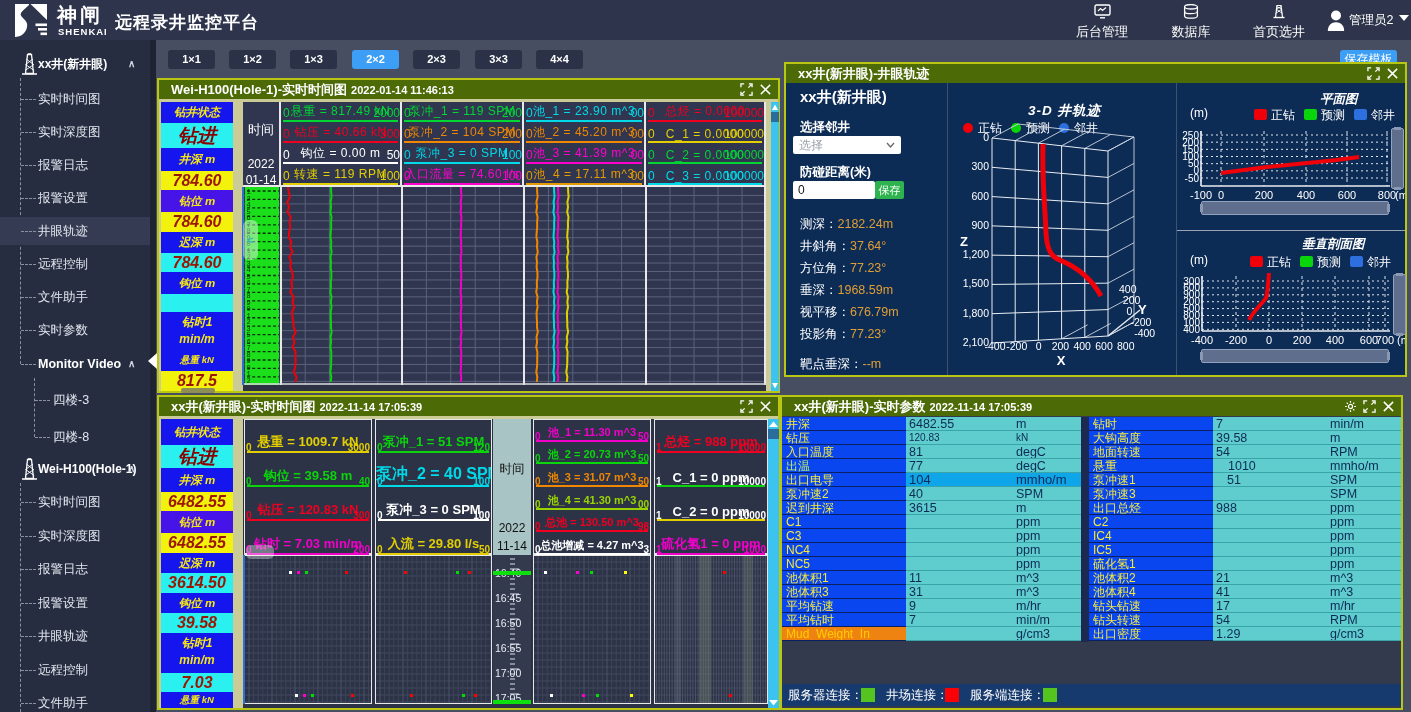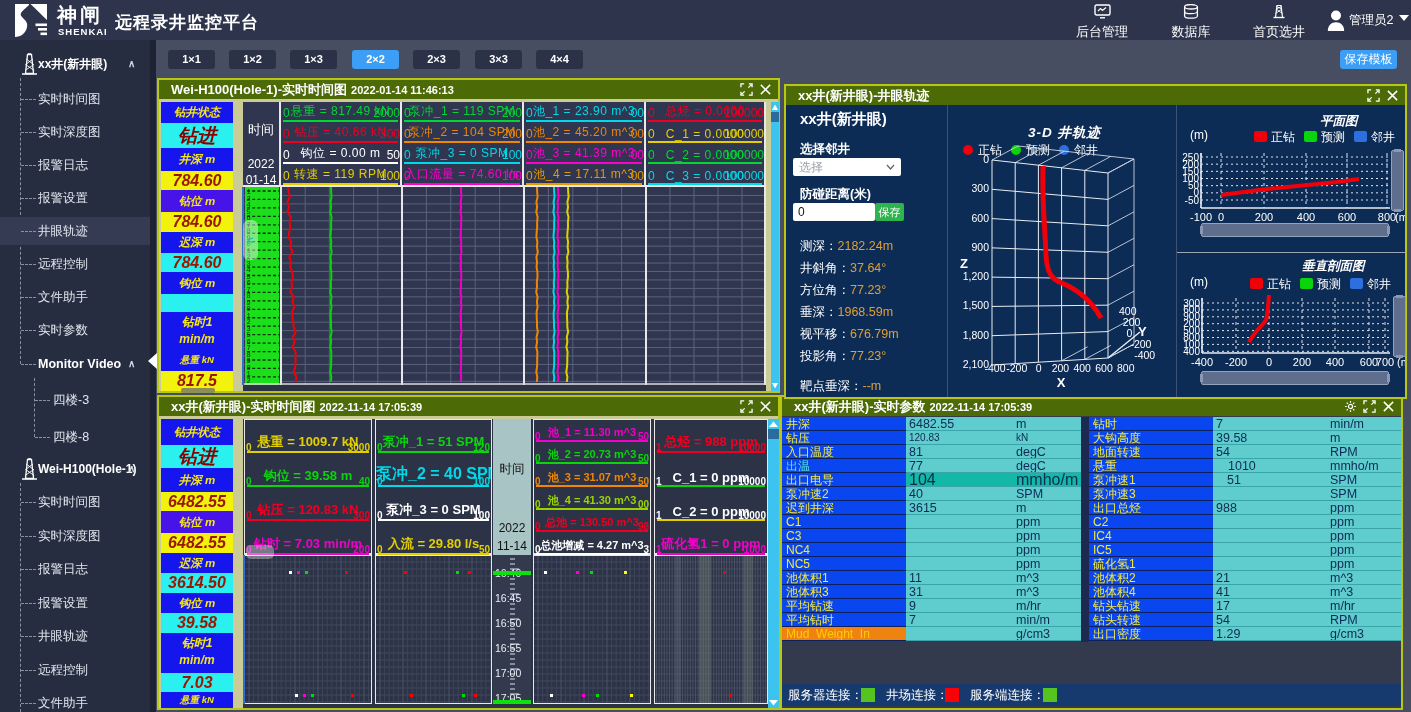--- a/index.html
+++ b/index.html
@@ -226,27 +226,27 @@
       <div style="position:absolute;left:0;top:14px;width:124px;height:14px;background:#0a46f0;color:#f5ea3a;font-size:12px;line-height:14px;padding-left:4px;border-bottom:1px solid #0b2060;overflow:hidden">钻压</div>
       <div style="position:absolute;left:124px;top:14px;width:175px;height:14px;background:#5fccce;color:#0d2b55;font-size:10px;line-height:14px;border-bottom:1px solid #3aa4a8;overflow:hidden"><span style="margin-left:3px">120.83</span><span style="position:absolute;left:110px">kN</span></div>
       <div style="position:absolute;left:299px;top:14px;width:8px;height:15px;background:#1c2a52"></div>
       <div style="position:absolute;left:307px;top:14px;width:124px;height:14px;background:#0a46f0;color:#f5ea3a;font-size:12px;line-height:14px;padding-left:4px;border-bottom:1px solid #0b2060;overflow:hidden">大钩高度</div>
       <div style="position:absolute;left:431px;top:14px;width:188px;height:14px;background:#5fccce;color:#0d2b55;font-size:12.5px;line-height:14px;border-bottom:1px solid #3aa4a8;overflow:hidden"><span style="margin-left:3px">39.58</span><span style="position:absolute;left:117px">m</span></div>
       <div style="position:absolute;left:0;top:28px;width:124px;height:14px;background:#0a46f0;color:#f5ea3a;font-size:12px;line-height:14px;padding-left:4px;border-bottom:1px solid #0b2060;overflow:hidden">入口温度</div>
       <div style="position:absolute;left:124px;top:28px;width:175px;height:14px;background:#5fccce;color:#0d2b55;font-size:12.5px;line-height:14px;border-bottom:1px solid #3aa4a8;overflow:hidden"><span style="margin-left:3px">81</span><span style="position:absolute;left:110px">degC</span></div>
       <div style="position:absolute;left:299px;top:28px;width:8px;height:15px;background:#1c2a52"></div>
       <div style="position:absolute;left:307px;top:28px;width:124px;height:14px;background:#0a46f0;color:#f5ea3a;font-size:12px;line-height:14px;padding-left:4px;border-bottom:1px solid #0b2060;overflow:hidden">地面转速</div>
       <div style="position:absolute;left:431px;top:28px;width:188px;height:14px;background:#5fccce;color:#0d2b55;font-size:12.5px;line-height:14px;border-bottom:1px solid #3aa4a8;overflow:hidden"><span style="margin-left:3px">54</span><span style="position:absolute;left:117px">RPM</span></div>
-      <div style="position:absolute;left:0;top:42px;width:124px;height:14px;background:#0a46f0;color:#5eead4;font-size:12px;line-height:14px;padding-left:4px;border-bottom:1px solid #0b2060;overflow:hidden">出温</div>
+      <div style="position:absolute;left:0;top:42px;width:124px;height:14px;background:#0a46f0;color:#bef264;font-size:12px;line-height:14px;padding-left:4px;border-bottom:1px solid #0b2060;overflow:hidden">出温</div>
       <div style="position:absolute;left:124px;top:42px;width:175px;height:14px;background:#5fccce;color:#0d2b55;font-size:12.5px;line-height:14px;border-bottom:1px solid #3aa4a8;overflow:hidden"><span style="margin-left:3px">77</span><span style="position:absolute;left:110px">degC</span></div>
       <div style="position:absolute;left:299px;top:42px;width:8px;height:15px;background:#1c2a52"></div>
       <div style="position:absolute;left:307px;top:42px;width:124px;height:14px;background:#0a46f0;color:#f5ea3a;font-size:12px;line-height:14px;padding-left:4px;border-bottom:1px solid #0b2060;overflow:hidden">悬重</div>
       <div style="position:absolute;left:431px;top:42px;width:188px;height:14px;background:#5fccce;color:#0d2b55;font-size:12.5px;line-height:14px;border-bottom:1px solid #3aa4a8;overflow:hidden"><span style="margin-left:15px">1010</span><span style="position:absolute;left:117px">mmho/m</span></div>
       <div style="position:absolute;left:0;top:56px;width:124px;height:14px;background:#0a46f0;color:#f5ea3a;font-size:12px;line-height:14px;padding-left:4px;border-bottom:1px solid #0b2060;overflow:hidden">出口电导</div>
-      <div style="position:absolute;left:124px;top:56px;width:175px;height:14px;background:#14b8a6;color:#0d2b55;font-size:16px;line-height:14px;border-bottom:1px solid #3aa4a8;overflow:hidden"><span style="margin-left:3px">104</span><span style="position:absolute;left:110px">mmho/m</span></div>
+      <div style="position:absolute;left:124px;top:56px;width:175px;height:14px;background:#0ea5e9;color:#0d2b55;font-size:13px;line-height:14px;border-bottom:1px solid #3aa4a8;overflow:hidden"><span style="margin-left:3px">104</span><span style="position:absolute;left:110px">mmho/m</span></div>
       <div style="position:absolute;left:299px;top:56px;width:8px;height:15px;background:#1c2a52"></div>
       <div style="position:absolute;left:307px;top:56px;width:124px;height:14px;background:#0a46f0;color:#f5ea3a;font-size:12px;line-height:14px;padding-left:4px;border-bottom:1px solid #0b2060;overflow:hidden">泵冲速1</div>
       <div style="position:absolute;left:431px;top:56px;width:188px;height:14px;background:#5fccce;color:#0d2b55;font-size:12.5px;line-height:14px;border-bottom:1px solid #3aa4a8;overflow:hidden"><span style="margin-left:14px">51</span><span style="position:absolute;left:117px">SPM</span></div>
       <div style="position:absolute;left:0;top:70px;width:124px;height:14px;background:#0a46f0;color:#f5ea3a;font-size:12px;line-height:14px;padding-left:4px;border-bottom:1px solid #0b2060;overflow:hidden">泵冲速2</div>
       <div style="position:absolute;left:124px;top:70px;width:175px;height:14px;background:#5fccce;color:#0d2b55;font-size:12.5px;line-height:14px;border-bottom:1px solid #3aa4a8;overflow:hidden"><span style="margin-left:3px">40</span><span style="position:absolute;left:110px">SPM</span></div>
       <div style="position:absolute;left:299px;top:70px;width:8px;height:15px;background:#1c2a52"></div>
       <div style="position:absolute;left:307px;top:70px;width:124px;height:14px;background:#0a46f0;color:#f5ea3a;font-size:12px;line-height:14px;padding-left:4px;border-bottom:1px solid #0b2060;overflow:hidden">泵冲速3</div>
       <div style="position:absolute;left:431px;top:70px;width:188px;height:14px;background:#5fccce;color:#0d2b55;font-size:12.5px;line-height:14px;border-bottom:1px solid #3aa4a8;overflow:hidden"><span style="margin-left:3px"></span><span style="position:absolute;left:117px">SPM</span></div>
       <div style="position:absolute;left:0;top:84px;width:124px;height:14px;background:#0a46f0;color:#f5ea3a;font-size:12px;line-height:14px;padding-left:4px;border-bottom:1px solid #0b2060;overflow:hidden">迟到井深</div>
       <div style="position:absolute;left:124px;top:84px;width:175px;height:14px;background:#5fccce;color:#0d2b55;font-size:12.5px;line-height:14px;border-bottom:1px solid #3aa4a8;overflow:hidden"><span style="margin-left:3px">3615</span><span style="position:absolute;left:110px">m</span></div>
@@ -302,21 +302,21 @@
   <div style="position:absolute;left:0;bottom:2px;height:22px;width:619px;background:#16396e;color:#fff;font-size:12.5px;line-height:22px">
     <span style="position:absolute;left:6px">服务器连接：</span>
       <span style="position:absolute;left:79px;top:4px;width:14px;height:14px;background:#55c41e"></span>
     <span style="position:absolute;left:104px">井场连接：</span>
       <span style="position:absolute;left:163px;top:4px;width:14px;height:14px;background:#fb0004"></span>
     <span style="position:absolute;left:188px">服务端连接：</span>
       <span style="position:absolute;left:261px;top:4px;width:14px;height:14px;background:#55c41e"></span>
   </div>
 </div>
 
-<div class="panel" id="pTR" style="left:784px;top:84px;width:623px;height:315px;background:#0c2b55">
+<div class="panel" id="pTR" style="left:784px;top:62px;width:623px;height:315px;background:#0c2b55">
   <div class="ptitle"><span class="t1">xx井(新井眼)</span><span class="t1" style="margin-left:0">-井眼轨迹</span>
     <svg class="pic" style="right:25px" viewBox="0 0 14 14">
         <path d="M1 4.5 V1 h3.5 M9.5 1 H13 v3.5 M13 9.5 V13 H9.5 M4.5 13 H1 V9.5 M5 9 l-3 3 M9 5 l3-3" fill="none" stroke="#fff" stroke-width="1.4"></path>
       </svg>
     <svg class="pic" style="right:6px" viewBox="0 0 14 14">
         <path d="M2 2 L12 12 M12 2 L2 12" stroke="#fff" stroke-width="1.6"></path>
       </svg>
   </div>
 
   <div style="position:absolute;left:14px;top:24px;color:#fff;font-size:15px;font-weight:bold">xx井(新井眼)</div>

